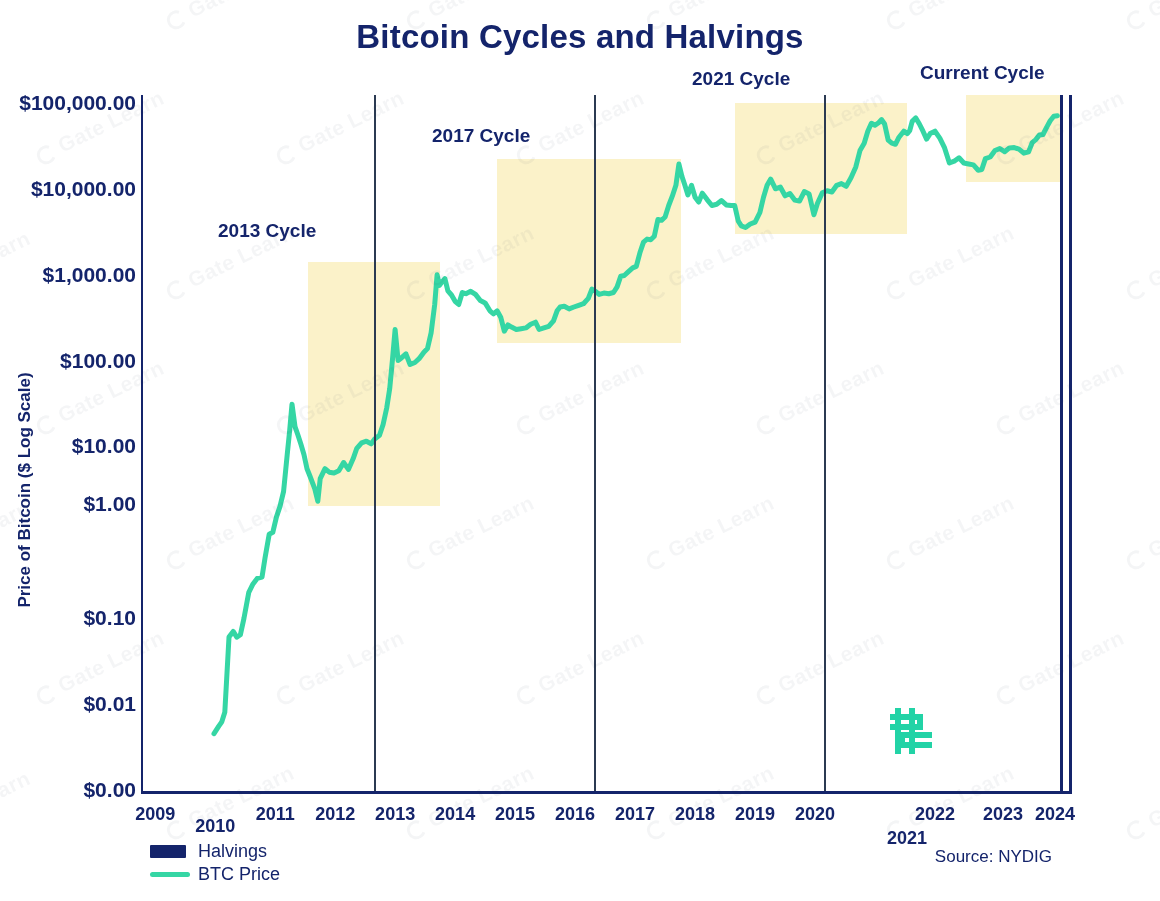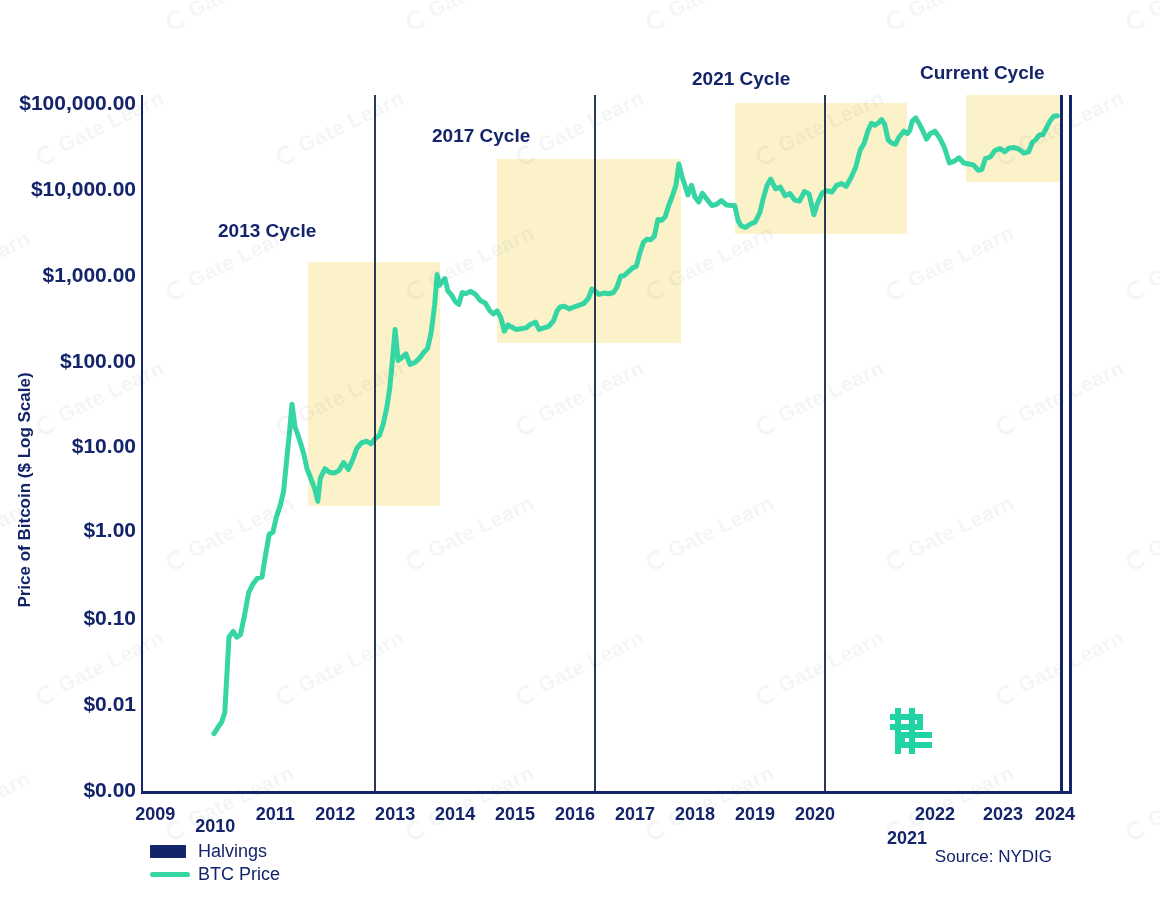--- a/index.html
+++ b/index.html
@@ -121,28 +121,29 @@
       <div class="wm" style="left: 640px; top: 790px;"><span class="wmG"></span>Gate Learn</div>
       <div class="wm" style="left: 880px; top: 790px;"><span class="wmG"></span>Gate Learn</div>
       <div class="wm" style="left: 1120px; top: 790px;"><span class="wmG"></span>Gate Learn</div>
       <div class="wm" style="left: 30px; top: 925px;">Gate Learn</div>
       <div class="wm" style="left: 270px; top: 925px;">Gate Learn</div>
       <div class="wm" style="left: 510px; top: 925px;">Gate Learn</div>
       <div class="wm" style="left: 750px; top: 925px;">Gate Learn</div>
       <div class="wm" style="left: 990px; top: 925px;">Gate Learn</div>
     </div>
 
+  <div class="title">Bitcoin Cycles and Halvings</div>
 
   <div class="ylabels" id="yticks">
       <div class="ytick" style="top: 103px;">$100,000.00</div>
       <div class="ytick" style="top: 188.85px;">$10,000.00</div>
       <div class="ytick" style="top: 274.7px;">$1,000.00</div>
       <div class="ytick" style="top: 360.55px;">$100.00</div>
       <div class="ytick" style="top: 446.4px;">$10.00</div>
-      <div class="ytick" style="top: 530px; margin-left: 8px;">$1.00</div>
+      <div class="ytick" style="top: 504px; margin-left: 8px;">$1.00</div>
       <div class="ytick" style="top: 618.1px;">$0.10</div>
       <div class="ytick" style="top: 703.95px;">$0.01</div>
       <div class="ytick" style="top: 790px;">$0.00</div>
     </div>
   <div class="ylabel-title">Price of Bitcoin ($ Log Scale)</div>
 
   <div id="xticks">
       <div class="xtick" style="left: 155.197px;">2009</div>
       <div class="xtick" style="left: 215.184px; margin-top: 12px;">2010</div>
       <div class="xtick" style="left: 275.171px;">2011</div>

